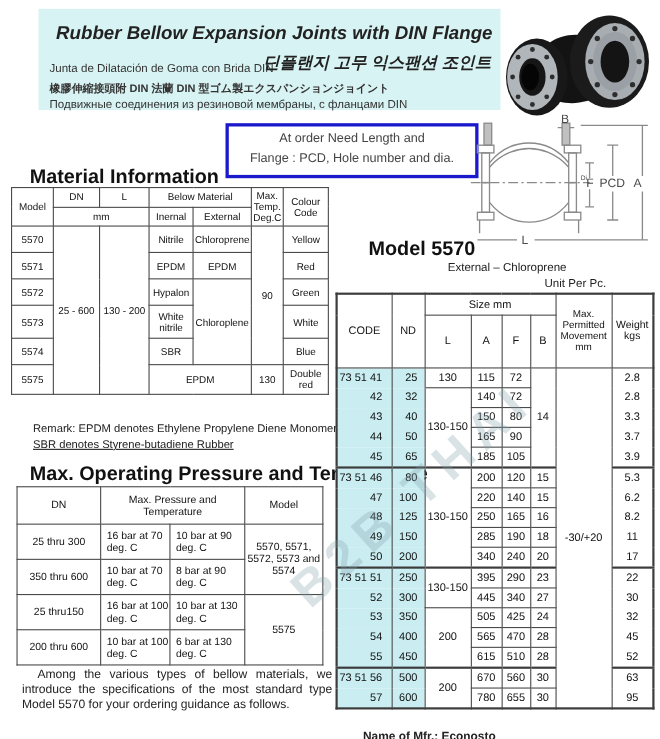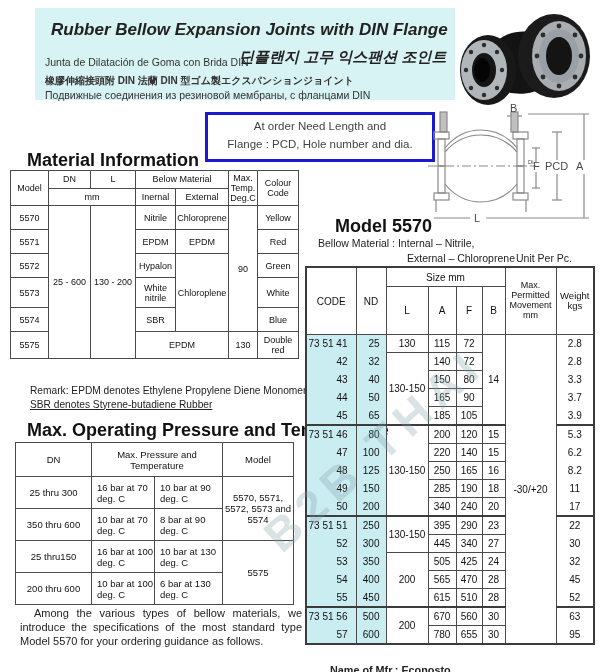--- a/index.html
+++ b/index.html
@@ -40,21 +40,21 @@
 
   
   .remark{position:absolute;left:30px;top:384px;width:280px;font-size:10.2px;color:#222;line-height:1.35;}
   .remark .l2{text-decoration:underline;}
   .footerpara{position:absolute;left:20px;top:606px;width:282px;font-size:11px;color:#222;
               text-align:justify;text-indent:14px;line-height:1.28;}
 
   
   .bm{position:absolute;left:318px;top:236px;width:270px;font-size:10.5px;color:#222;line-height:1.4;}
   .bm .l2{margin-left:89px;}
-  .unit{position:absolute;left:495px;top:252px;width:98px;font-size:10.5px;color:#222;text-align:center;}
+  .unit{position:absolute;left:495px;top:252px;width:98px;font-size:10.5px;color:#222;text-align:left;}
 
   .big{position:absolute;left:305px;top:266px;width:288px;font-size:10px;color:#111;border:2px solid #3c3c3c;}
   .big th,.big td{border-left:1px solid #4a4a4a;border-right:1px solid #4a4a4a;font-weight:normal;
                   text-align:center;vertical-align:middle;padding:2px 1px;line-height:1.1;}
   .big thead th{border-bottom:1px solid #4a4a4a;}
   .big thead tr.sub th{border-top:1px solid #4a4a4a;}
   .big thead .mvh{font-size:9px;}
   .big thead .wh{font-size:9.5px;}
   .big td.cyan{background:#c9edf1;text-align:right;padding-right:8px;}
   .big td.nd{background:#c9edf1;text-align:right;padding-right:6px;}
@@ -270,21 +270,20 @@
         <td class="pcell">10 bar at 100 deg. C</td>
         <td class="pcell">6 bar at 130 deg. C</td>
       </tr>
     </tbody>
   </table>
 
   <div class="footerpara">Among the various types of bellow materials, we introduce the specifications of the most standard type Model 5570 for your ordering guidance as follows.</div>
 
   <div class="h-left" style="left:335px;top:216px;">Model 5570</div>
   <div class="bm">
-    <div><span>Bellow Material :</span>  <span>Internal – Nitrile,</span></div>
     <div class="l2">External – Chloroprene</div>
   </div>
   <div class="unit">Unit Per Pc.</div>
 
   <table class="big">
     <colgroup>
         <col style="width:50px">
         <col style="width:30px">
         <col style="width:42px">
         <col style="width:28px">

